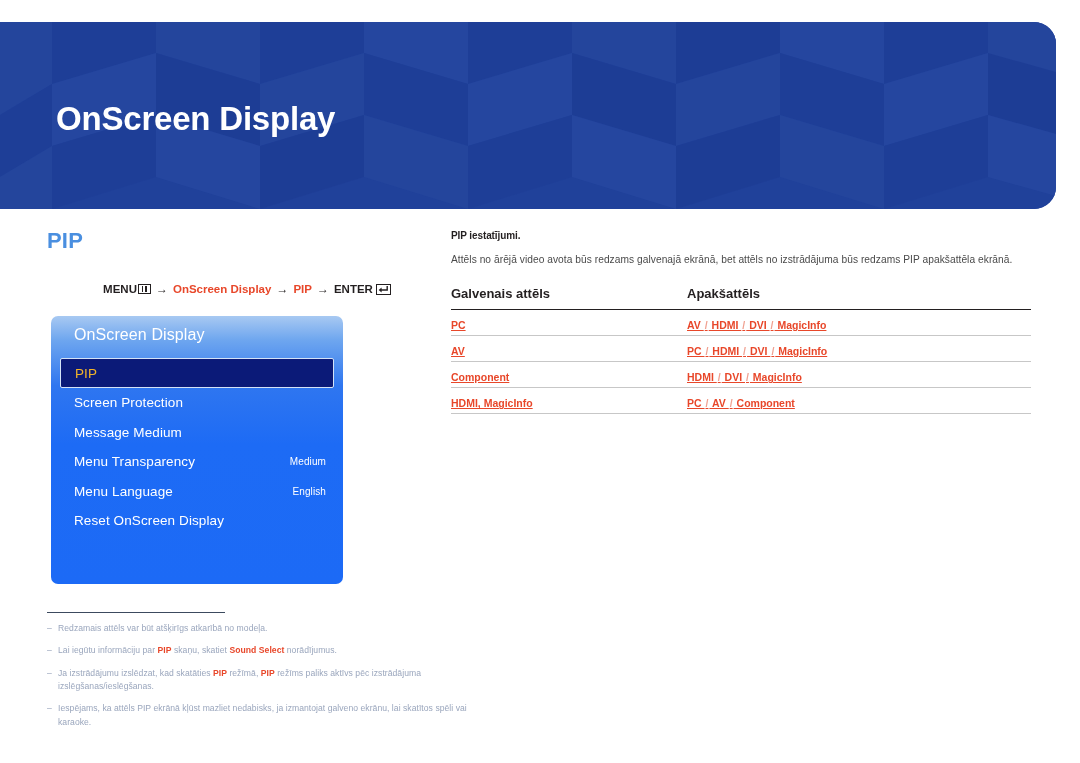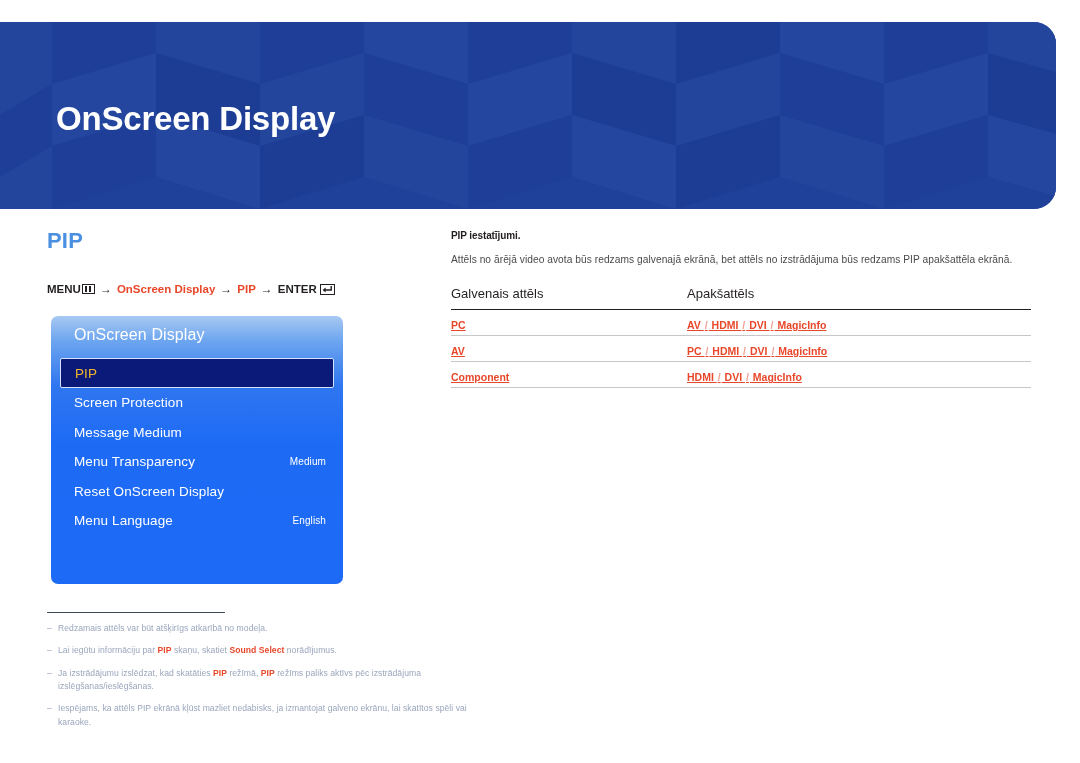--- a/index.html
+++ b/index.html
@@ -63,20 +63,21 @@
   }
   .menu-path {
     margin-top: 28px;
     font-size: 11.5px;
     font-weight: bold;
     color: #231f20;
     white-space: nowrap;
     display: flex;
     align-items: center;
     gap: 0px;
+    justify-content: center;
   }
   .menu-path .accent { color: #e8472a; }
   .menu-path .arrow { color: #231f20; padding: 0 5px; font-weight: normal; font-size: 12px; }
 
   .icon-menu {
     display: inline-block;
     width: 13px;
     height: 10px;
     border: 1.6px solid #231f20;
     margin-left: 1px;
@@ -189,21 +190,21 @@
   }
   table.pip-table {
     margin-top: 19px;
     width: 580px;
     border-collapse: collapse;
     table-layout: fixed;
   }
   table.pip-table th {
     text-align: left;
     font-size: 13px;
-    font-weight: normal;
+    font-weight: bold;
     color: #231f20;
     padding: 0 0 8px 0;
     border-bottom: 1.8px solid #231f20;
   }
   table.pip-table th.c1 { width: 236px; }
   table.pip-table td {
     font-size: 10.5px;
     font-weight: bold;
     color: #e8472a;
     padding: 9px 0 4px 0;
@@ -334,27 +335,27 @@
         <span class="lbl">Message Medium</span>
         <span class="val"></span>
       </div>
 
       <div class="osd-row">
         <span class="lbl">Menu Transparency</span>
         <span class="val">Medium</span>
       </div>
 
       <div class="osd-row">
+        <span class="lbl">Menu Language</span>
+        <span class="val">English</span>
+      </div>
+
+      <div class="osd-row">
         <span class="lbl">Reset OnScreen Display</span>
         <span class="val"></span>
-      </div>
-
-      <div class="osd-row">
-        <span class="lbl">Menu Language</span>
-        <span class="val">English</span>
       </div>
 
     </div>
   </div>
 
   <div class="right-col">
     <div class="r-title">PIP iestatījumi.</div>
     <div class="r-desc">Attēls no ārējā video avota būs redzams galvenajā ekrānā, bet attēls no izstrādājuma būs redzams PIP apakšattēla ekrānā.</div>
 
     <table class="pip-table">
@@ -370,20 +371,24 @@
           <td>AV <span class="sep">/</span> HDMI <span class="sep">/</span> DVI <span class="sep">/</span> MagicInfo</td>
         </tr>
         <tr>
           <td>AV</td>
           <td>PC <span class="sep">/</span> HDMI <span class="sep">/</span> DVI <span class="sep">/</span> MagicInfo</td>
         </tr>
         <tr>
           <td>Component</td>
           <td>HDMI <span class="sep">/</span> DVI <span class="sep">/</span> MagicInfo</td>
         </tr>
+        <tr>
+          <td>HDMI, MagicInfo</td>
+          <td>PC <span class="sep">/</span> AV <span class="sep">/</span> Component</td>
+        </tr>
       </tbody>
     </table>
   </div>
 
   <div class="fn-rule"></div>
   <div class="footnotes">
       <div class="fn">
         <span class="dash">–</span>
         <span class="txt">Redzamais attēls var būt atšķirīgs atkarībā no modeļa.</span>
       </div>

